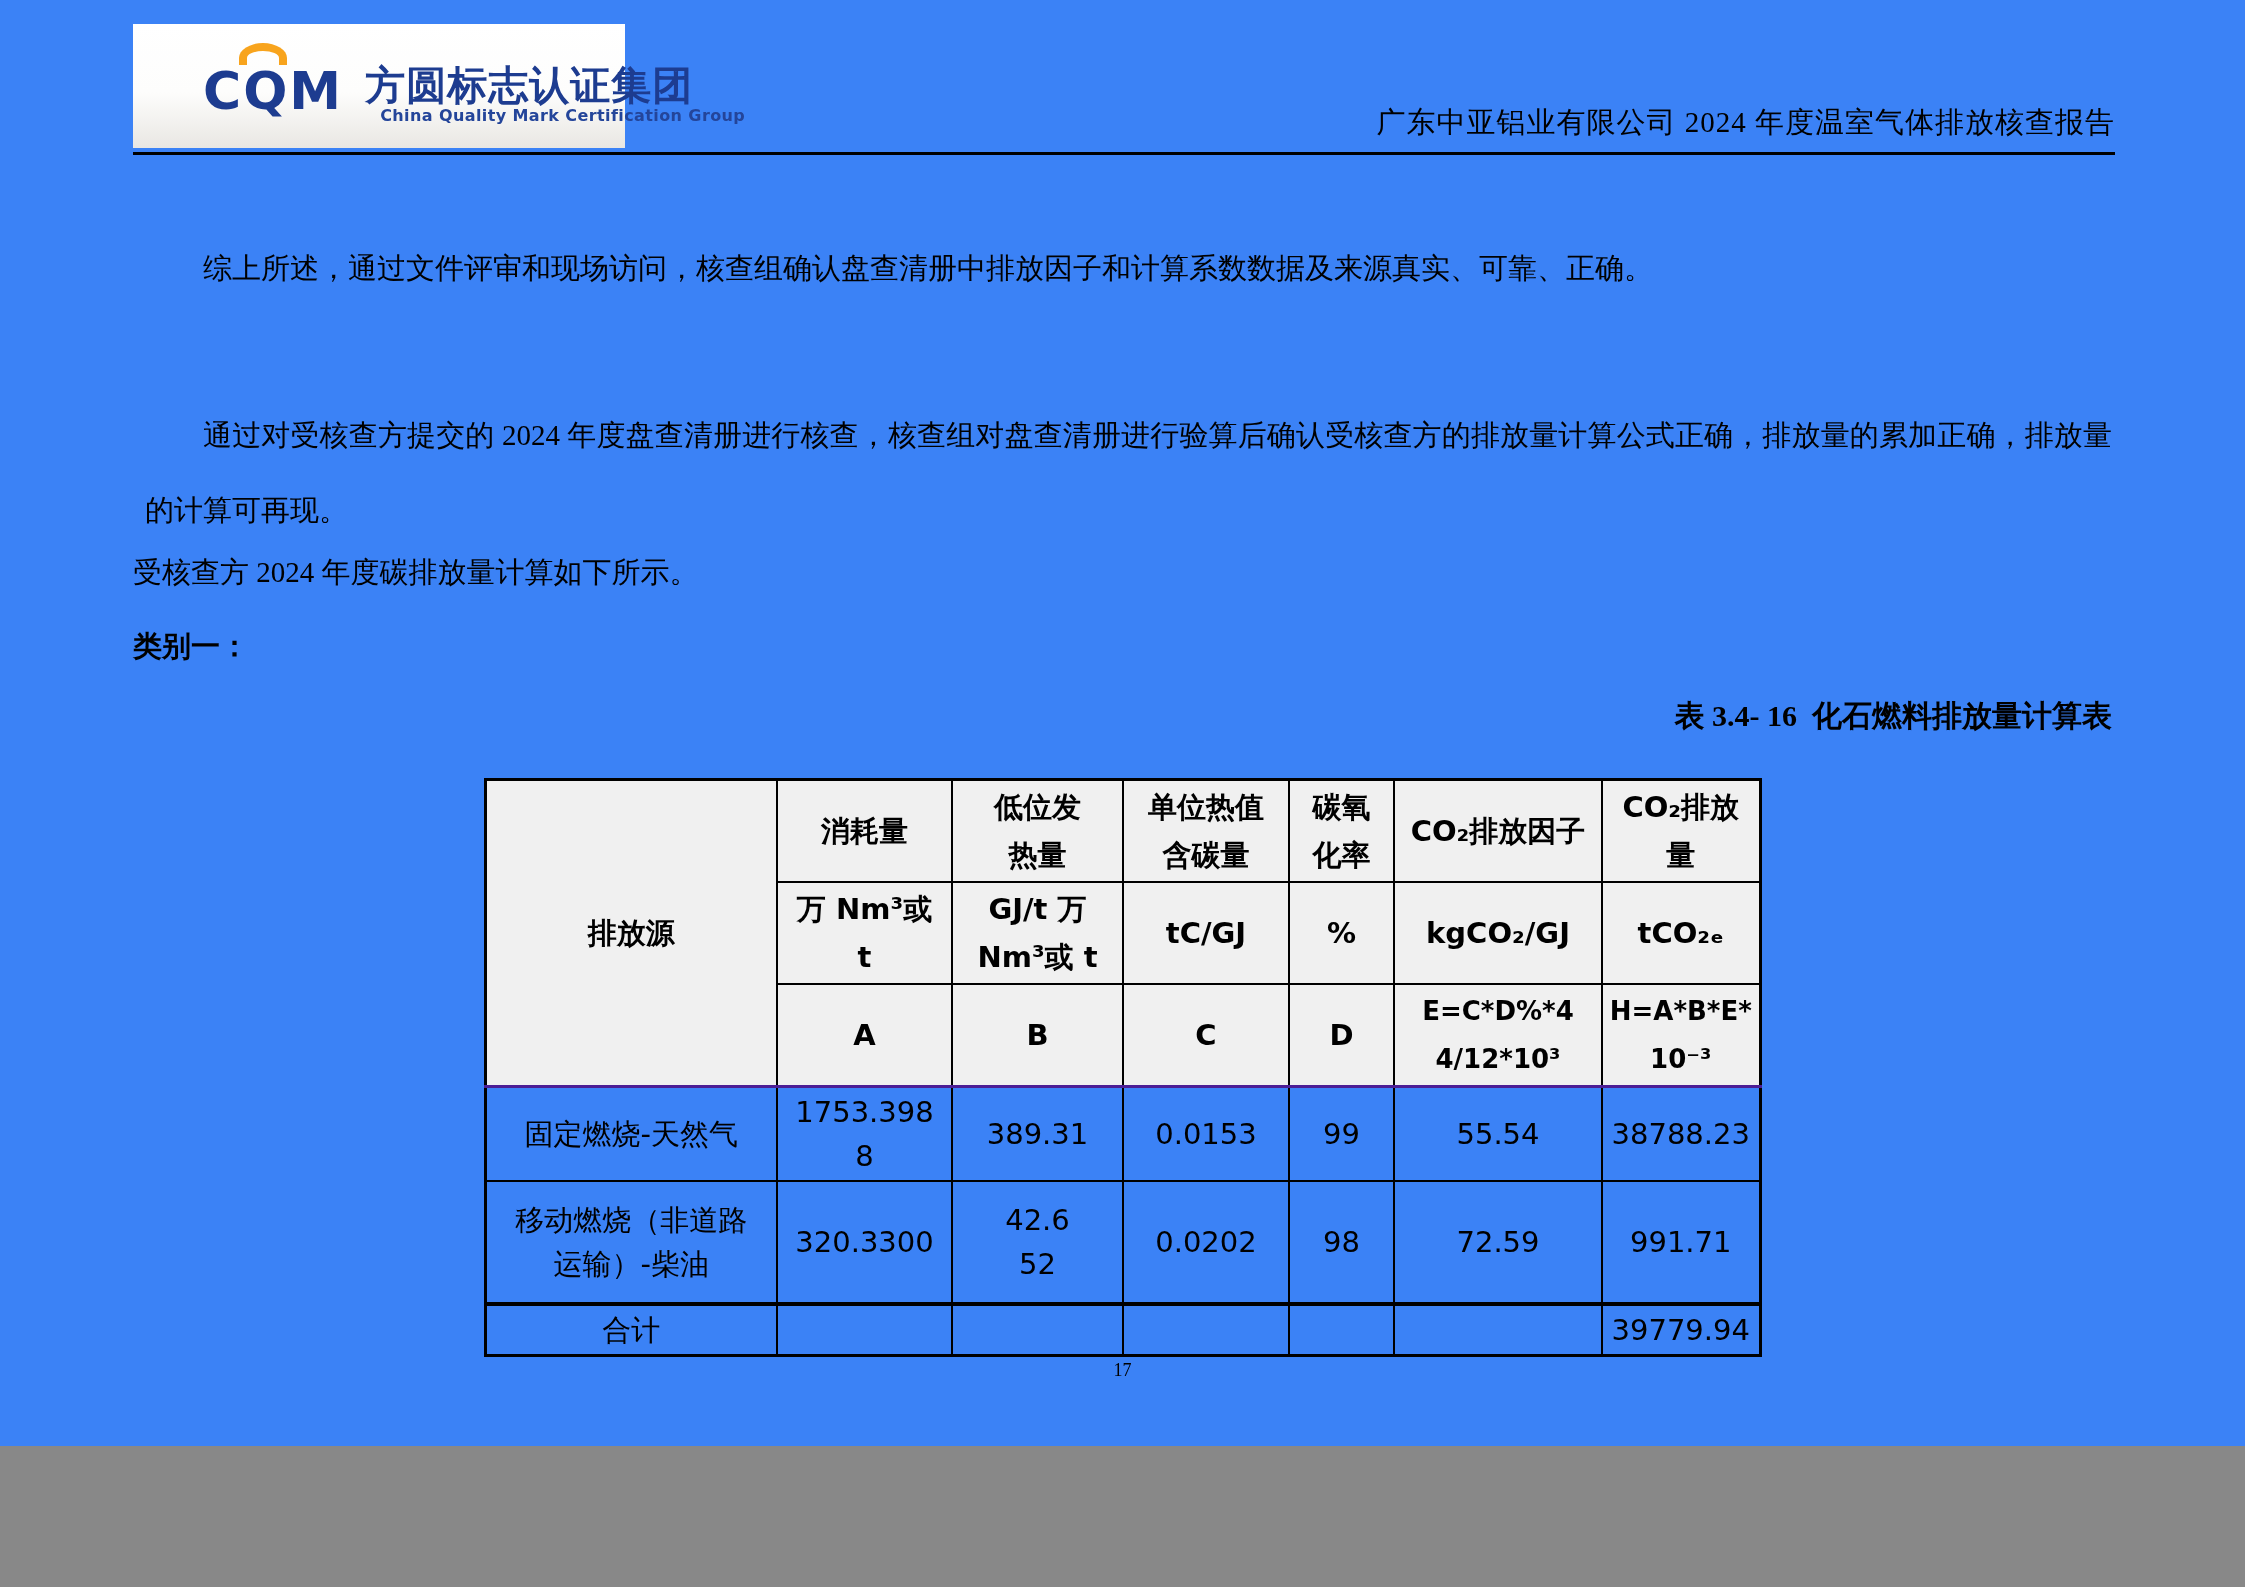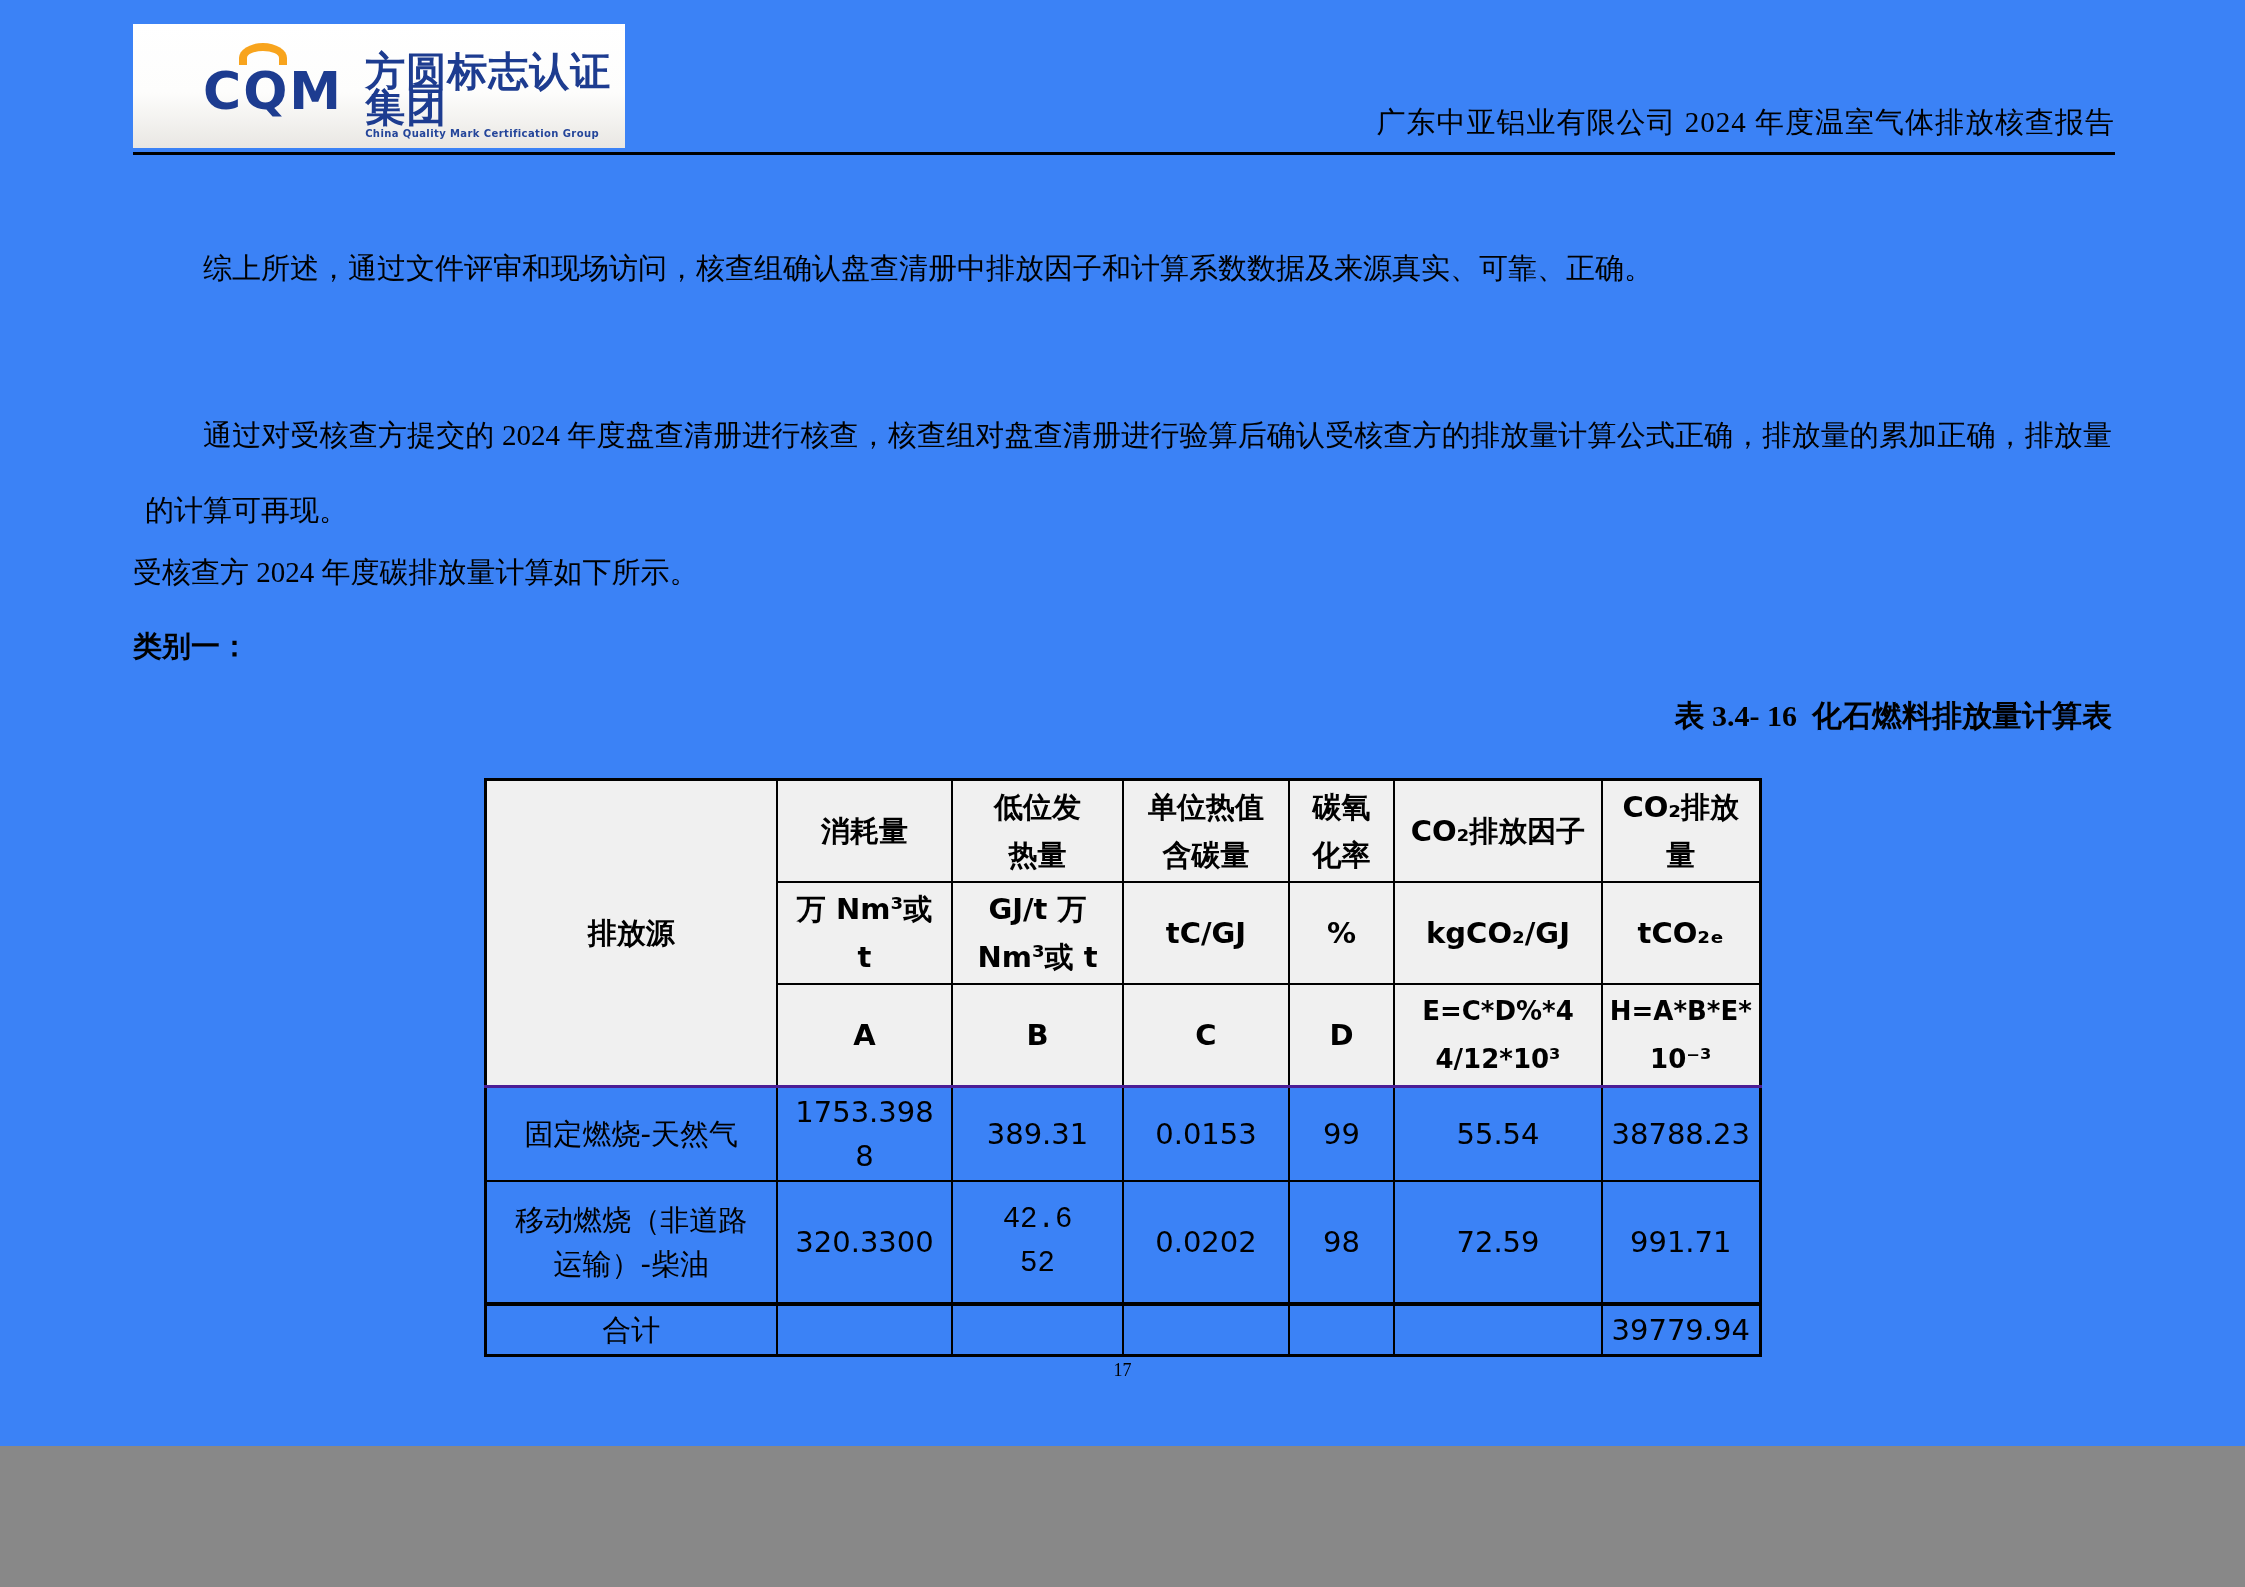--- a/index.html
+++ b/index.html
@@ -27,22 +27,22 @@
     position:absolute; left:36px; top:-17px; width:48px; height:22px;
     border:8px solid #f8a41d; border-bottom:none;
     border-radius:48px 48px 0 0 / 30px 30px 0 0;
   }
   .logo-names { display:flex; flex-direction:column; padding-top:10px; }
   .logo-cn {
     font-family:"DejaVu Sans",sans-serif; font-weight:700; font-size:40px;
     color:#1d3c90; letter-spacing:1px; line-height:36px;
   }
   .logo-en {
-    font-family:"DejaVu Sans",sans-serif; font-weight:600; font-size:10px;
-    color:#24459a; letter-spacing:0.4px; margin-top:3px; white-space:nowrap;
+    font-family:"DejaVu Sans",sans-serif; font-weight:600; font-size:16px;
+    color:#24459a; letter-spacing:0.4px; margin-top:3px; white-space:nowrap;margin-left:15px;
   }
   .doc-title {
     position:absolute; right:130px; top:102px; font-size:29px; line-height:40px;
     letter-spacing:1px; color:#000; white-space:nowrap;
   }
   .header-rule { position:absolute; left:133px; right:130px; top:152px; height:3px; background:#000; }
 
   
   .blk { position:absolute; left:133px; right:133px; }
   .p  { font-size:29px; line-height:40px; }
@@ -63,21 +63,21 @@
   td { border:2px solid #000; text-align:center; vertical-align:middle; padding:2px 6px; font-size:29px; }
   tr.hr td { background:#f0f0f0; font-weight:700; line-height:48px; white-space:pre-line; }
   tr.r1 { height:97px; } tr.r2 { height:98px; } tr.r3 { height:95px; }
   tr.r4 { height:87px; } tr.r5 { height:123px; } tr.r6 { height:46px; }
   tr.r3 td, td.src { border-bottom:3px solid #4c1d95; }
   tr.r5 td { border-bottom:4px solid #000; }
   tr.dr td { line-height:44px; font-weight:400; }
   td.formula { font-size:26px; }
   .bk { display:inline-block; word-break:break-all; vertical-align:middle; }
   .mw170 { max-width:170px; } .mw145 { max-width:145px; }
-  .mw70  { max-width:70px;font-family:Liberation Mono, monospace; }  .mw250 { max-width:250px; }
+  .mw70  { max-width:70px; }  .mw250 { max-width:250px; }
 
   
   .pageno { position:absolute; left:0; right:0; top:1360px; text-align:center; font-size:18px; }
 </style>
 </head>
 <body>
 
 <div class="page">
 
   <div class="logo">

